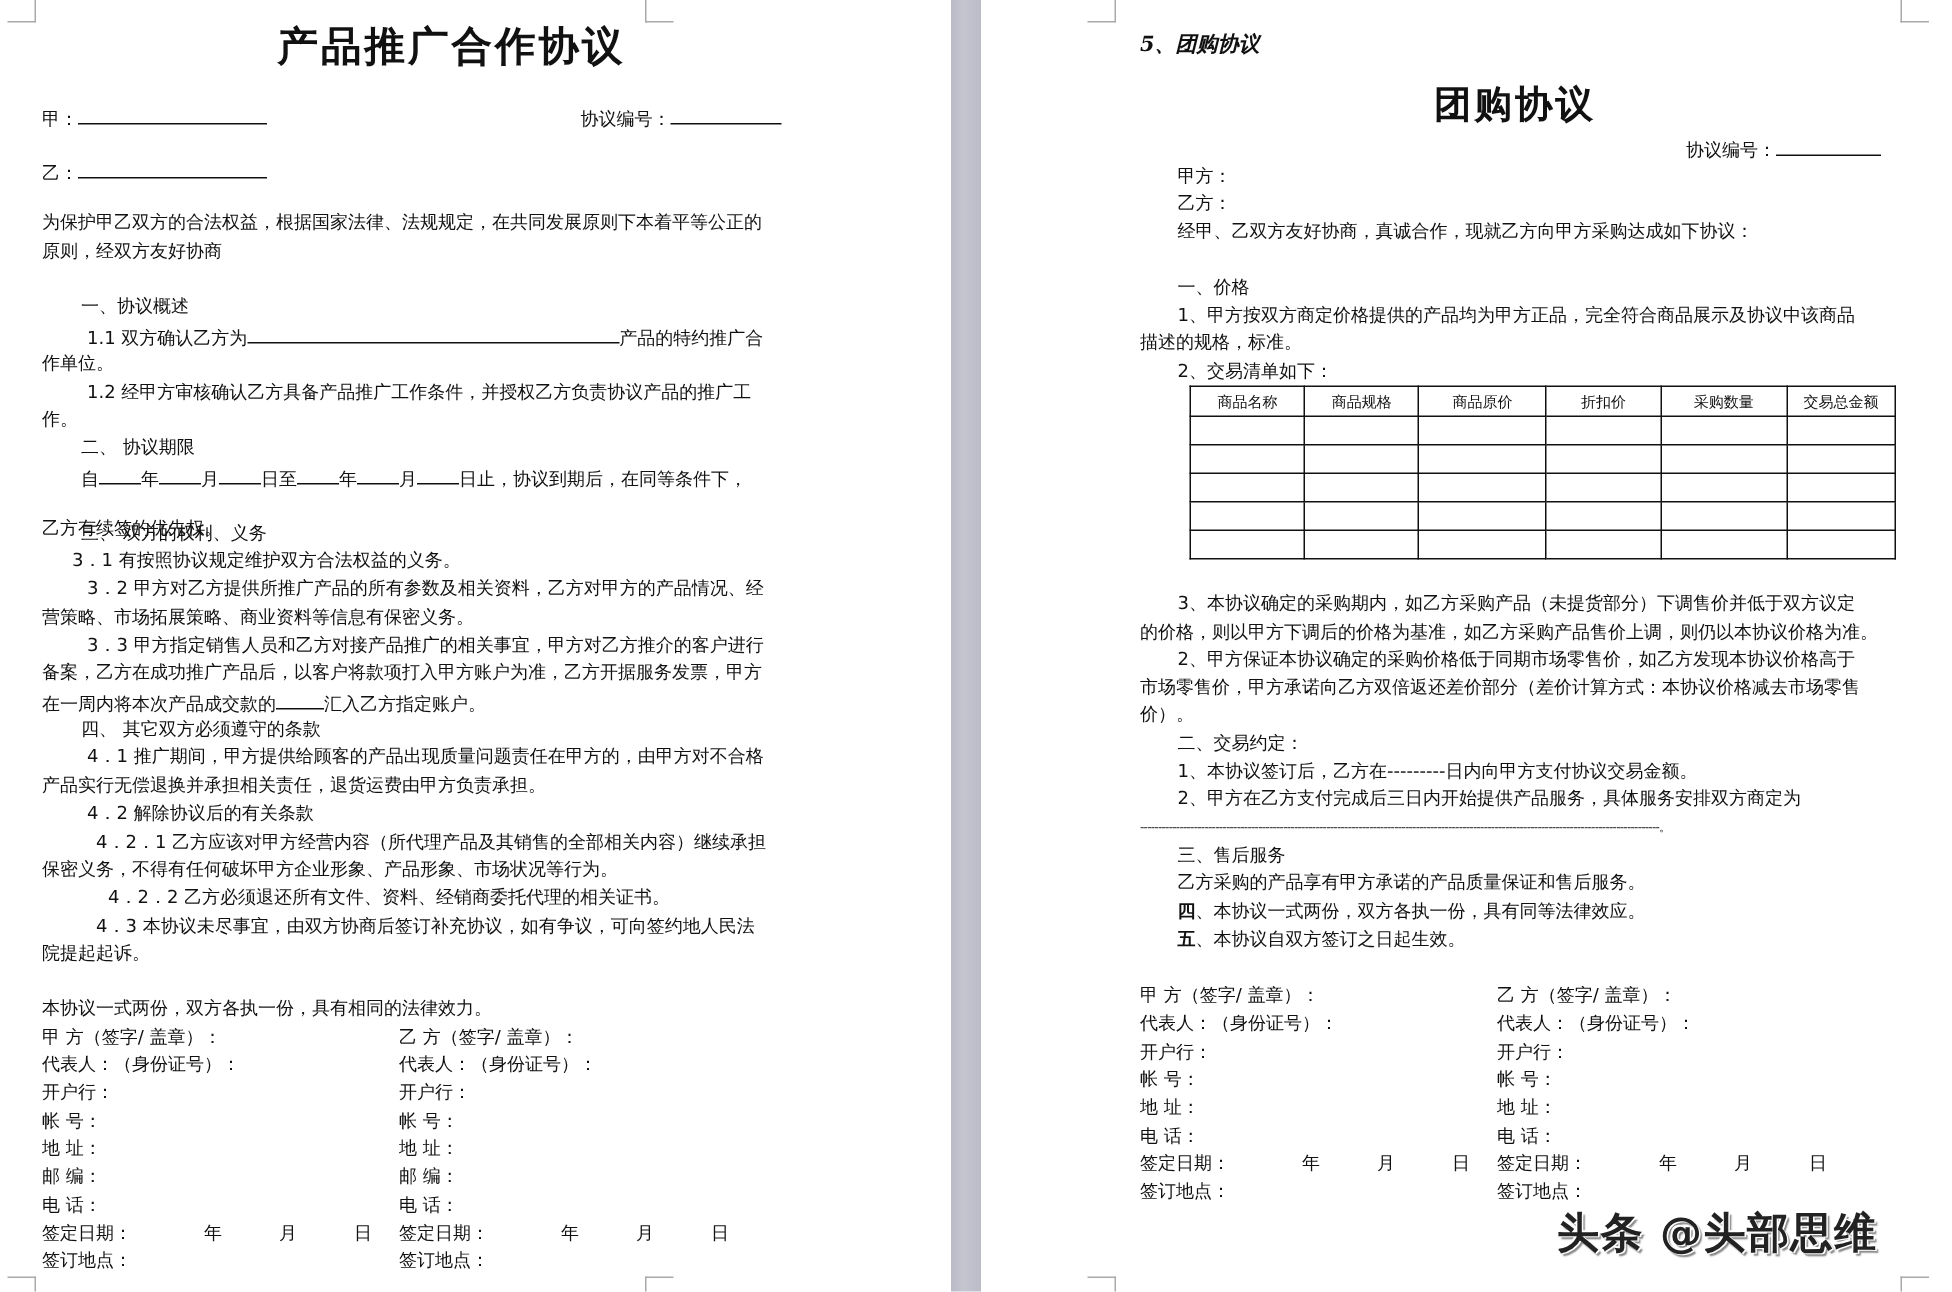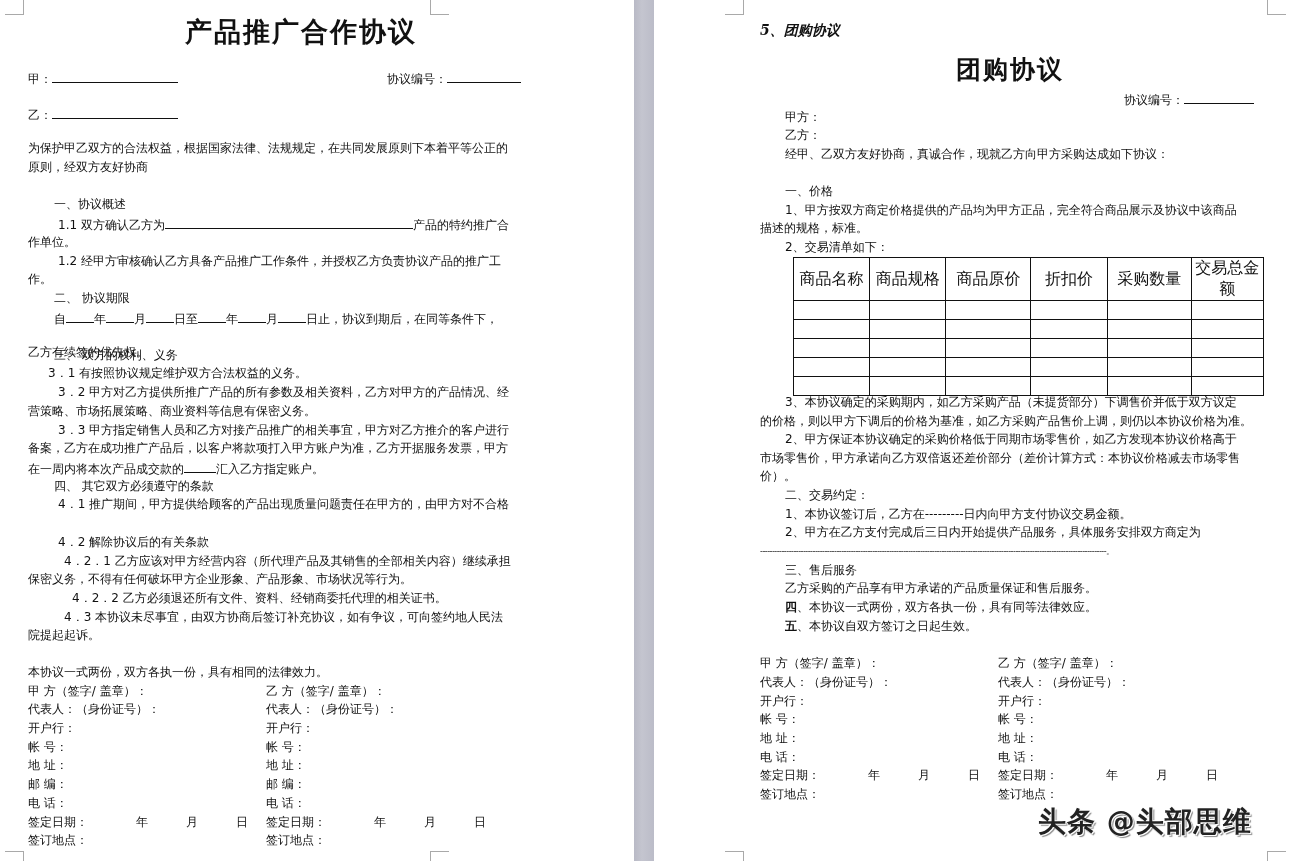--- a/index.html
+++ b/index.html
@@ -21,21 +21,21 @@
   .c-tr { border-left-width:1px; border-bottom-width:1px; }
   .c-bl { border-right-width:1px; border-top-width:1px; }
   .c-br { border-left-width:1px; border-top-width:1px; }
 
   .abs { position:absolute; white-space:nowrap; font-size:12px; line-height:15px; }
   .title-big { font-family:"DejaVu Serif","Liberation Serif",serif; font-size:27px; line-height:30px; font-weight:bold; letter-spacing:2px; color:#111; }
   .blank { display:inline-block; border-bottom:1px solid #111; height:12px; vertical-align:baseline; }
   .ital { font-style:italic; font-weight:bold; font-family:"DejaVu Serif","Liberation Serif",serif; font-size:14px; }
   .bold { font-weight:bold; }
 
-  table.tx { position:absolute; border-collapse:collapse; font-size:16px; }
+  table.tx { position:absolute; border-collapse:collapse; font-size:10px; }
   table.tx td, table.tx th { border:1px solid #111; font-weight:normal; text-align:center; padding:0; }
   table.tx th { height:19px; }
   table.tx td { height:18px; }
 
   .watermark {
     position:absolute; left:1038px; top:803px; font-size:28px; font-weight:bold; color:#222;
     letter-spacing:1px; text-shadow:1px 1px 0 #fff, -1px -1px 0 #fff, 2px 2px 1px #888;
   }
   .dashes { letter-spacing:-0.5px; }
 </style>
@@ -82,20 +82,21 @@
   <div class="abs" style="left:58px;top:385px;">3．2  甲方对乙方提供所推广产品的所有参数及相关资料，乙方对甲方的产品情况、经</div>
   <div class="abs" style="left:28px;top:404px;">营策略、市场拓展策略、商业资料等信息有保密义务。</div>
   <div class="abs" style="left:58px;top:423px;">3．3  甲方指定销售人员和乙方对接产品推广的相关事宜，甲方对乙方推介的客户进行</div>
   <div class="abs" style="left:28px;top:441px;">备案，乙方在成功推广产品后，以客户将款项打入甲方账户为准，乙方开据服务发票，甲方</div>
   <div class="abs" style="left:28px;top:460px;">
     <span>在一周内将本次产品成交款的</span><span class="blank" style="width:32px;"></span><span>汇入乙方指定账户。</span>
   </div>
 
   <div class="abs" style="left:54px;top:479px;">四、  其它双方必须遵守的条款</div>
   <div class="abs" style="left:58px;top:497px;">4．1  推广期间，甲方提供给顾客的产品出现质量问题责任在甲方的，由甲方对不合格</div>
+  <div class="abs" style="left:28px;top:516px;">产品实行无偿退换并承担相关责任，退货运费由甲方负责承担。</div>
   <div class="abs" style="left:58px;top:535px;">4．2  解除协议后的有关条款</div>
   <div class="abs" style="left:64px;top:554px;">4．2．1  乙方应该对甲方经营内容（所代理产品及其销售的全部相关内容）继续承担</div>
   <div class="abs" style="left:28px;top:572px;">保密义务，不得有任何破坏甲方企业形象、产品形象、市场状况等行为。</div>
   <div class="abs" style="left:72px;top:591px;">4．2．2  乙方必须退还所有文件、资料、经销商委托代理的相关证书。</div>
   <div class="abs" style="left:64px;top:610px;">4．3 本协议未尽事宜，由双方协商后签订补充协议，如有争议，可向签约地人民法</div>
   <div class="abs" style="left:28px;top:628px;">院提起起诉。</div>
 
   <div class="abs" style="left:28px;top:665px;">本协议一式两份，双方各执一份，具有相同的法律效力。</div>
 
   <div>

